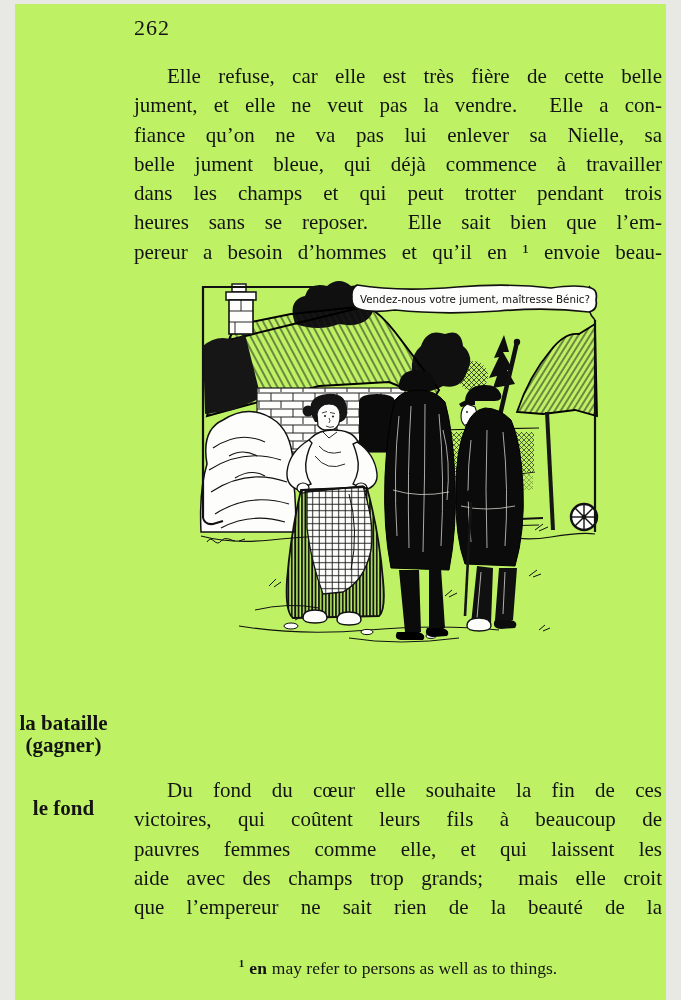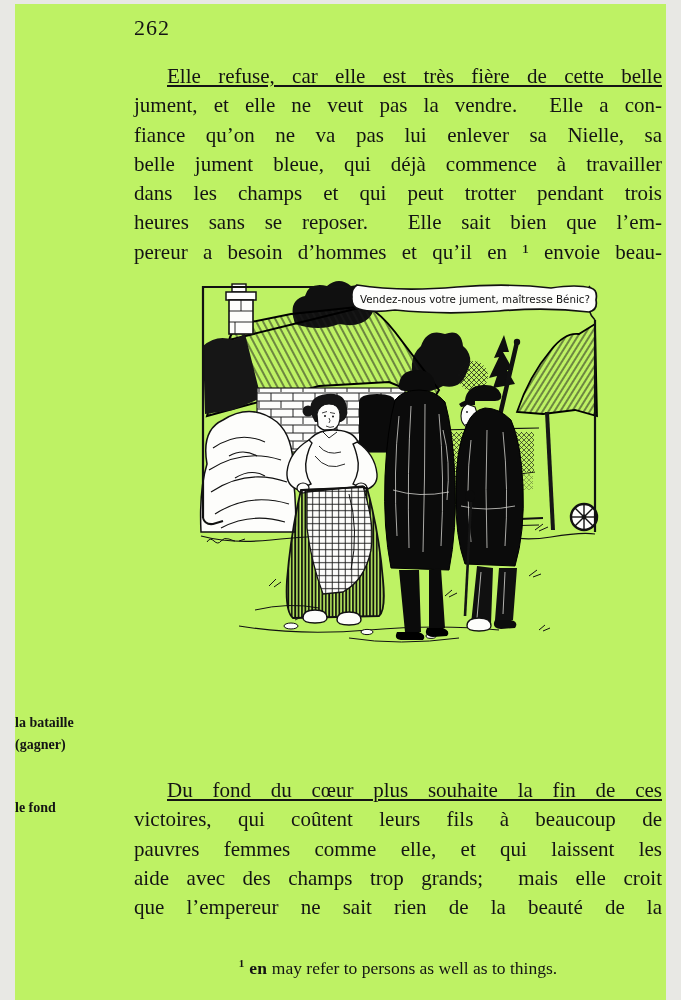--- a/index.html
+++ b/index.html
@@ -9,27 +9,27 @@
     font-family:"Liberation Serif","DejaVu Serif",serif;
   }
   
   .pagenum{position:absolute;left:119px;top:11px;font-size:22px;letter-spacing:1px;}
   .runtitle{position:absolute;left:119px;top:11px;width:528px;text-align:center;
     font-size:21px;letter-spacing:2.5px;word-spacing:7px;}
   
   .col{position:absolute;left:119px;width:528px;font-size:21px;line-height:29.3px;}
   .line{white-space:pre-wrap;}
   .line.j{text-align:justify;text-align-last:justify;}
-  .line.ind{padding-left:33px;text-decoration:underline;}
+  .line.ind{padding-left:33px;}
   .p1{top:58px;}
   .p1b{top:655px;}
   .p2{top:772px;}
   
-  .mnote{position:absolute;left:0;width:97px;text-align:left;font-weight:bold;
-    font-size:14px;line-height:22px;}
+  .mnote{position:absolute;left:0;width:97px;text-align:center;font-weight:bold;
+    font-size:21px;line-height:22px;}
   .mn1{top:708px;}
   .mn2{top:793px;}
   
   .footnote{position:absolute;left:119px;top:953px;width:528px;text-align:center;
     font-size:17.5px;}
   .footnote sup{font-size:11px;font-weight:bold;margin-right:5px;}
   .footnote b{margin-right:5px;}
   
   .illo{position:absolute;left:184px;top:276px;width:402px;height:364px;margin:0;}
   .illo svg{display:block;width:100%;height:100%;}
@@ -228,21 +228,21 @@
 
   <aside class="mnote mn1">
     <div>la bataille</div>
     <div>(gagner)</div>
   </aside>
   <aside class="mnote mn2">
     <div>le fond</div>
   </aside>
 
   <div class="col p2">
-    <div class="line j ind">Du fond du cœur plus souhaite la fin de ces</div>
+    <div class="line j ind">Du fond du cœur elle souhaite la fin de ces</div>
     <div class="line j">victoires, qui coûtent leurs fils à beaucoup de</div>
     <div class="line j">pauvres femmes comme elle, et qui laissent les</div>
     <div class="line j">aide avec des champs trop grands;  mais elle croit</div>
     <div class="line j">que l’empereur ne sait rien de la beauté de la</div>
   </div>
 
   <div class="footnote">
     <sup>1</sup><b>en</b><span>may refer to persons as well as to things.</span>
   </div>
 

